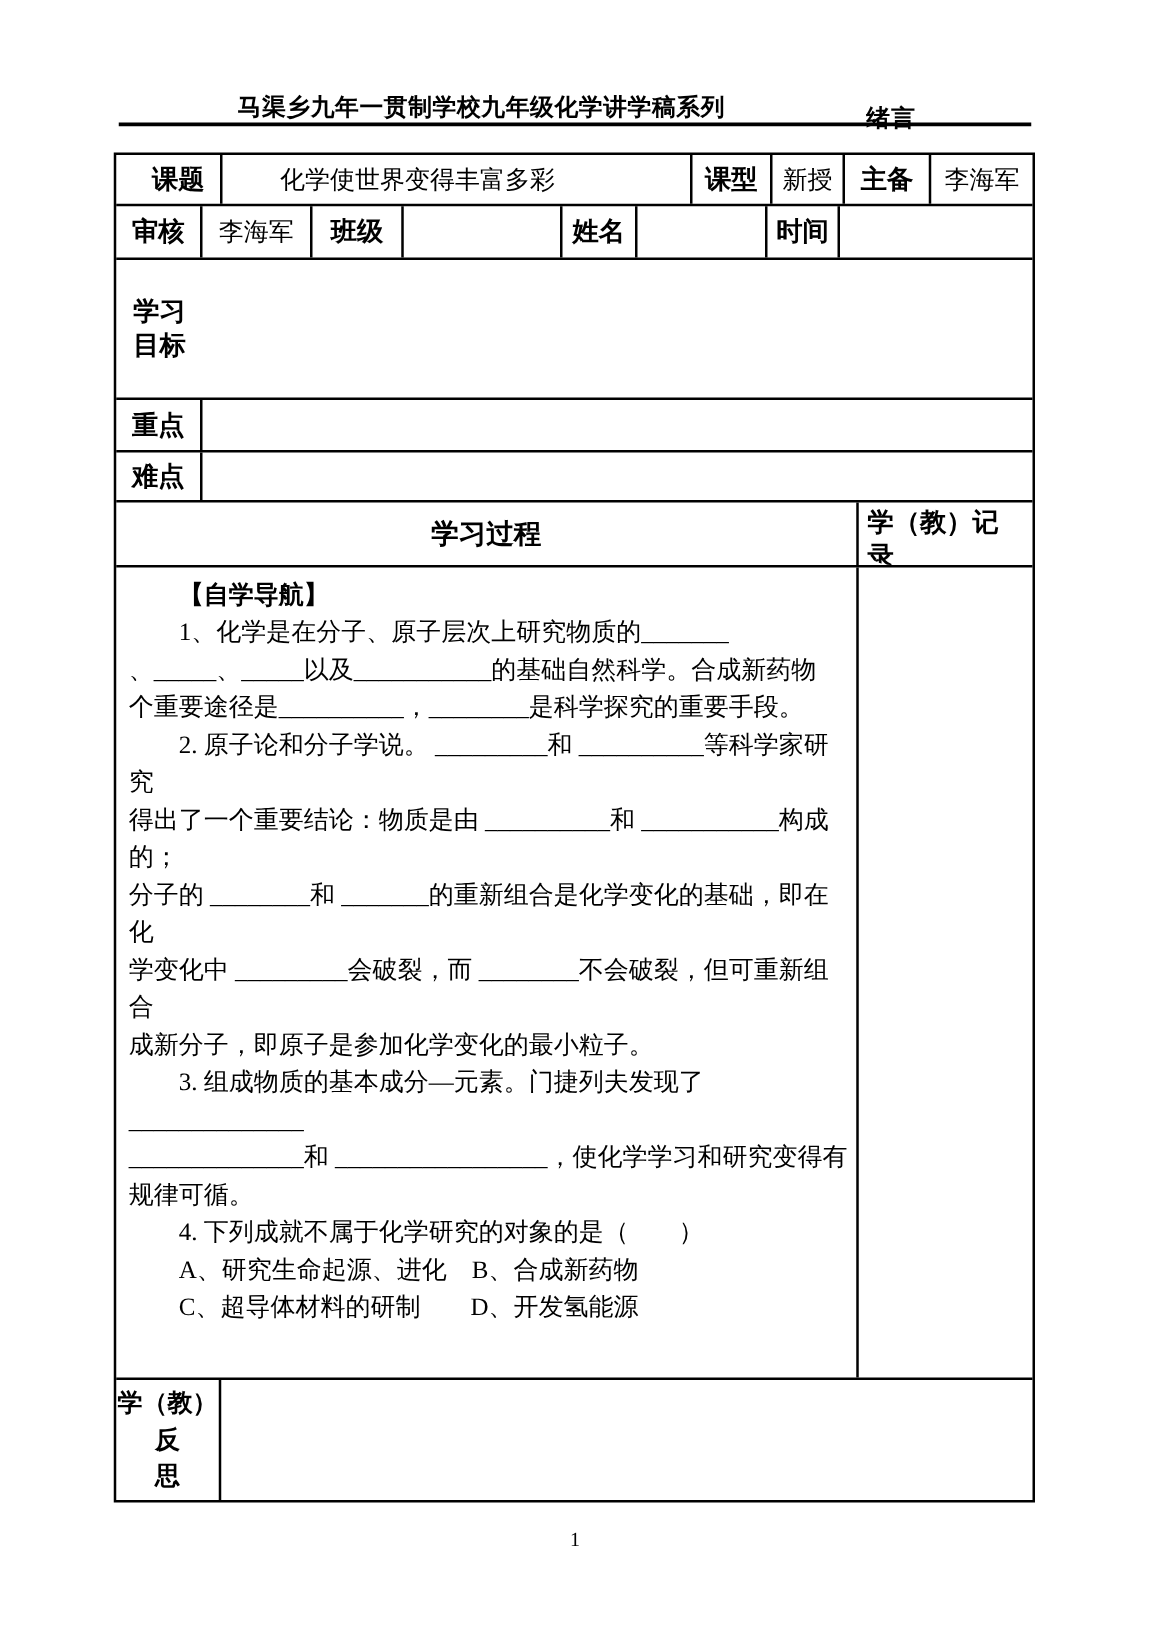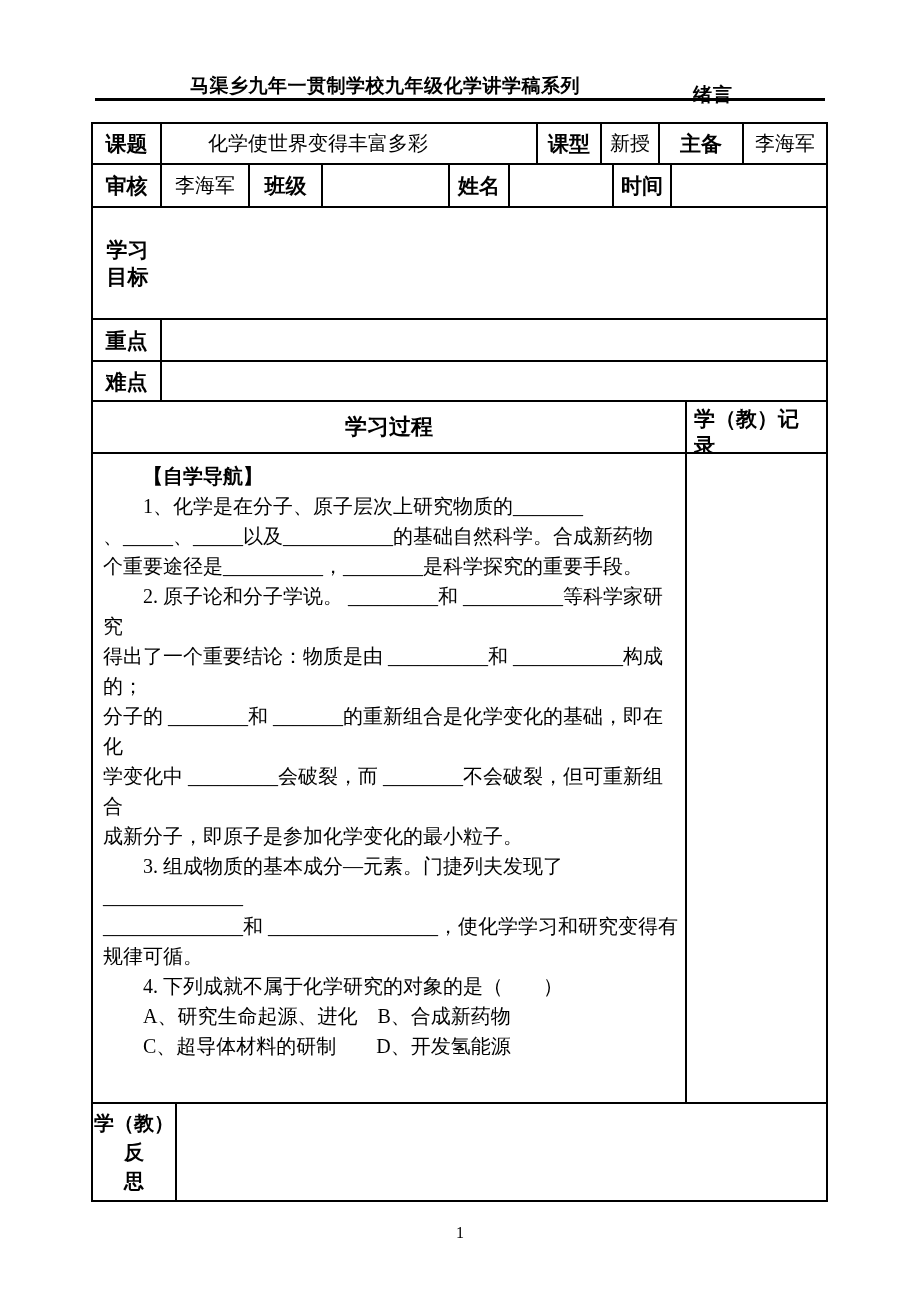--- a/index.html
+++ b/index.html
@@ -32,56 +32,56 @@
   .cell:last-child { border-right:none; }
 
   .lbl {
     font-family:"Liberation Sans", sans-serif;
     font-weight:bold; font-size:21px; text-align:center;
     white-space:pre-line; line-height:27px;
   }
   .val { font-size:20px; }
   .val-left { justify-content:flex-start; padding-left:14px; }
 
-  .r1 { height:41px; }
+  .r1 { height:41px;padding-left:16px; }
   .r2 { height:43px; }
   .r3 { height:112px; }
   .r4 { height:42px; }
   .r5 { height:40px; }
   .r6 { height:52px; }
   .r7 { height:650px; }
   .r8 { height:96px; }
 
   
   .w-lblcol { width:69px; flex:none; }
   .w-keti-val { width:344px; flex:none;margin-left:32px; }
   .w-kexing { width:64px; flex:none; }
   .w-kexing-val { width:58px; flex:none; }
-  .w-zhubei { width:84px; flex:none; }
+  .w-zhubei { width:69px; flex:none; }
   .w-shenhe-val { width:88px; flex:none; }
   .w-banji { width:73px; flex:none; }
   .w-banji-val { width:127px; flex:none; }
   .w-xingming { width:60px; flex:none; }
   .w-xingming-val { width:104px; flex:none; }
   .w-shijian { width:58px; flex:none; }
   .w-rest { flex:1; }
 
   .goals-content {
     justify-content:flex-start; align-items:flex-start;
     padding:11px 8px 0 11px;
     font-size:20px; line-height:31px; white-space:pre-line;
   }
 
   
   .w-process { width:594px; flex:none; }
   .process-title { font-family:"Liberation Sans", sans-serif; font-weight:bold; font-size:22px; }
   .record-cell {
     display:block; padding:3px 4px 0 7px;
     font-family:"Liberation Sans", sans-serif;
-    font-weight:bold; font-size:21px; line-height:27px; white-space:pre-line;
+    font-weight:bold; font-size:21px; line-height:27px; white-space:pre-line;border-radius:26px;
   }
 
   
   .content-cell { display:block; padding:7px 6px 0 10px; }
   .content-line { font-size:20px; line-height:30px; white-space:pre-line; }
   .content-line.bold { font-family:"Liberation Sans", sans-serif; font-weight:bold; }
 
   
   .w-reflect-lbl { width:84px; flex:none; }
   .reflect-lbl { font-size:20px; line-height:29px; }

